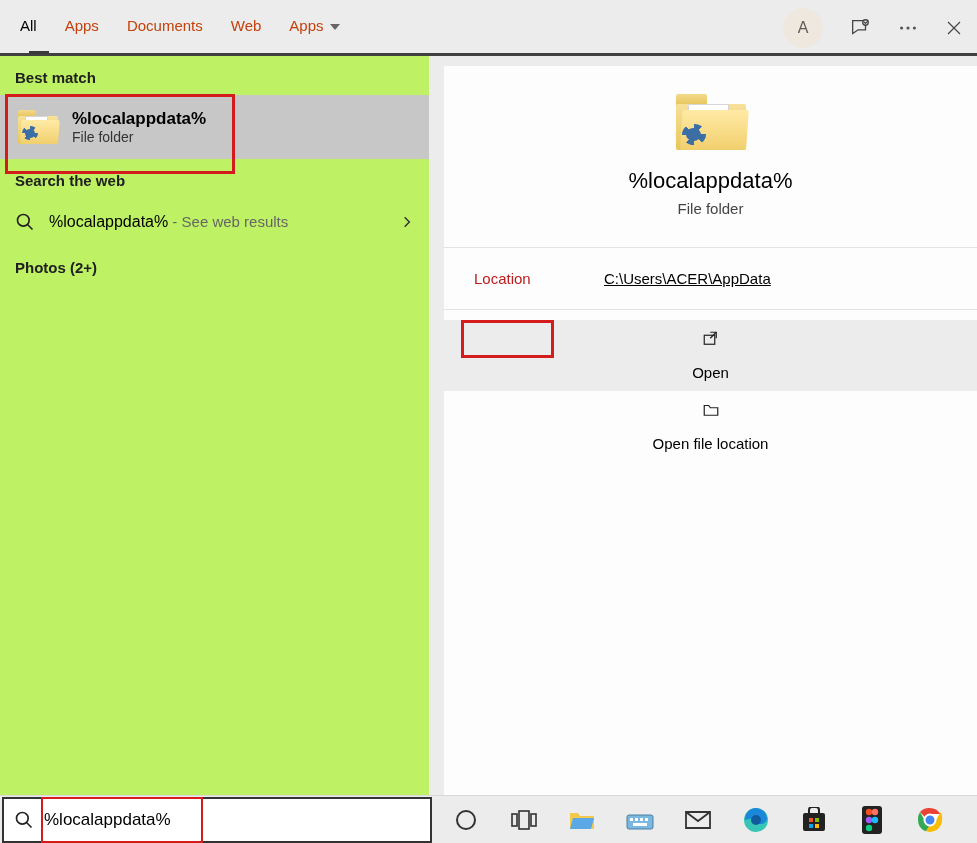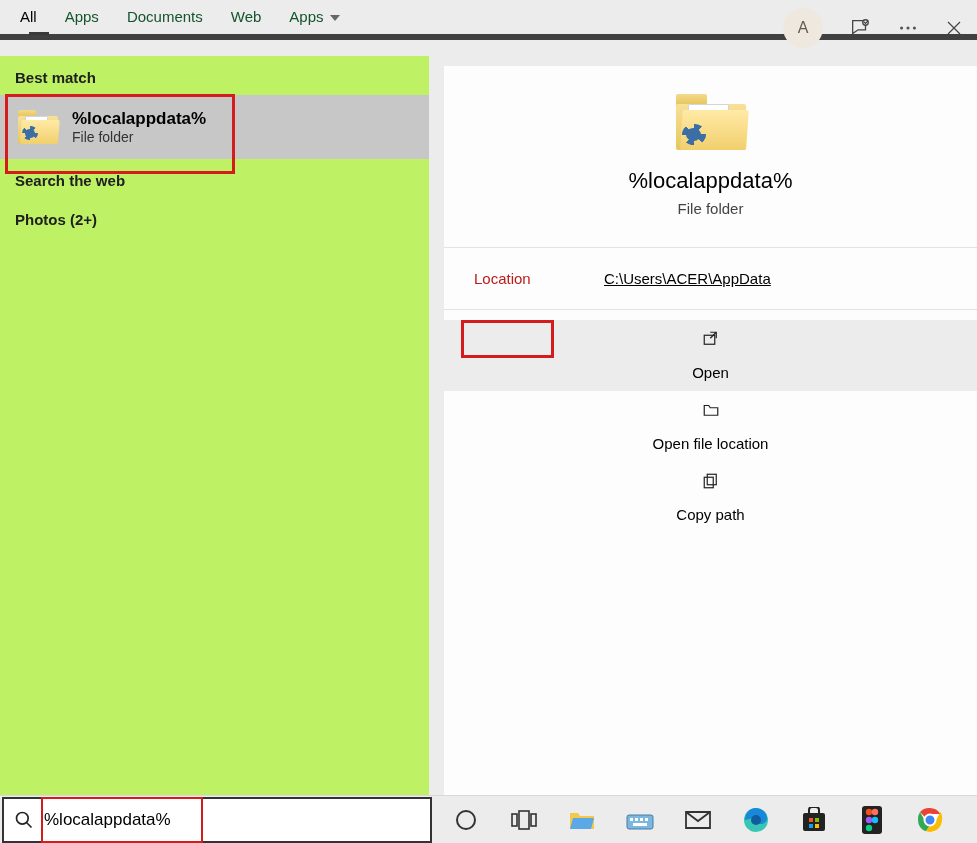--- a/index.html
+++ b/index.html
@@ -8,31 +8,31 @@
     background: #ececec;
     width: 977px;
     height: 843px;
     overflow: hidden;
     position: relative;
     color: #000;
   }
 
   
   .top-bar {
-    height: 40px;
-    border-bottom: 6px solid #404040;
+    height: 56px;
+    border-bottom: 3px solid #404040;
     display: flex;
     align-items: center;
     padding-left: 20px;
     position: relative;
   }
   .tabs { display: flex; gap: 28px; align-items: center; }
   .tab {
     font-size: 15px;
-    color: #14532d;
+    color: #c2410c;
     cursor: pointer;
     padding-bottom: 2px;
   }
   .tab.active { color: #000; font-weight: 400; }
   .tab-underline {
     position: absolute;
     left: 29px;
     bottom: -1px;
     width: 20px;
     height: 3px;
@@ -241,20 +241,38 @@
         <div>
           <div class="bm-title">%localappdata%</div>
           <div class="bm-sub">File folder</div>
         </div>
       </div>
       <div style="position:absolute; left:5px; top:-1px; width:230px; height:80px; border:3px solid #d41c1c; pointer-events:none;"></div>
     </div>
 
     <div class="section-header">Search the web</div>
 
+    <div class="web-item">
+      <div class="web-left">
+        <span>
+          <svg width="20" height="20" viewBox="0 0 24 24" fill="none" stroke="#222" stroke-width="2">
+              <circle cx="10" cy="10" r="7"></circle>
+              <path d="M21 21l-6-6"></path>
+            </svg>
+        </span>
+        <span>
+          <span class="web-q">%localappdata%</span><span class="web-suffix"> - See web results</span>
+        </span>
+      </div>
+      <span class="chev">
+        <svg width="14" height="14" viewBox="0 0 24 24" fill="none" stroke="#333" stroke-width="2.5">
+            <path d="M8 4l8 8-8 8"></path>
+          </svg>
+      </span>
+    </div>
 
     <div class="section-header">Photos (2+)</div>
 
   </div>
 
   <div class="right-col">
     <div class="preview-top">
       <div class="folder-icon-lg">
         <div class="folder-tab"></div>
           <div class="folder-body"></div>
@@ -284,29 +302,20 @@
         <div class="open-highlight"></div>
       </div>
       <div class="action-row">
         <span class="action-icon">
           <svg width="18" height="18" viewBox="0 0 24 24" fill="none" stroke="#222" stroke-width="1.6">
               <path d="M3 6h6l2 3h10v10H3z"></path>
             </svg>
         </span>
         <span>Open file location</span>
       </div>
-      <div class="action-row">
-        <span class="action-icon">
-          <svg width="18" height="18" viewBox="0 0 24 24" fill="none" stroke="#222" stroke-width="1.6">
-              <rect x="7" y="3" width="12" height="14"></rect>
-              <rect x="3" y="7" width="12" height="14"></rect>
-            </svg>
-        </span>
-        <span>Copy path</span>
-      </div>
     </div>
   </div>
 </div>
 
 <div class="taskbar">
   <div class="search-box">
     <span>
       <svg width="20" height="20" viewBox="0 0 24 24" fill="none" stroke="#222" stroke-width="2">
           <circle cx="10" cy="10" r="7"></circle>
           <path d="M21 21l-6-6"></path>

